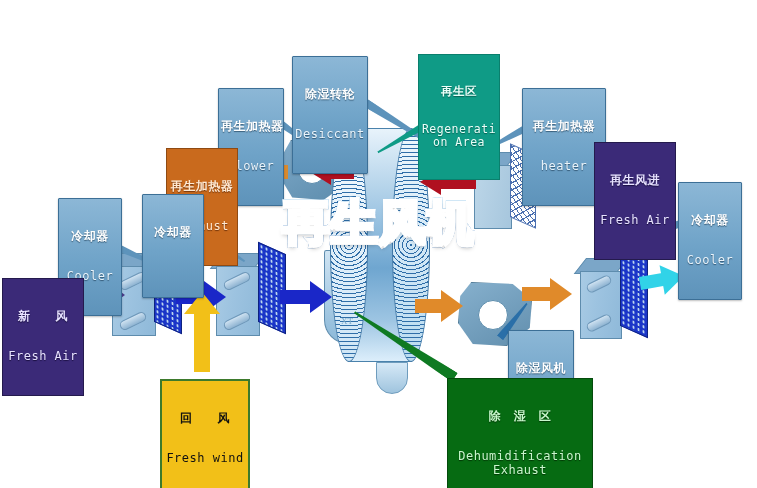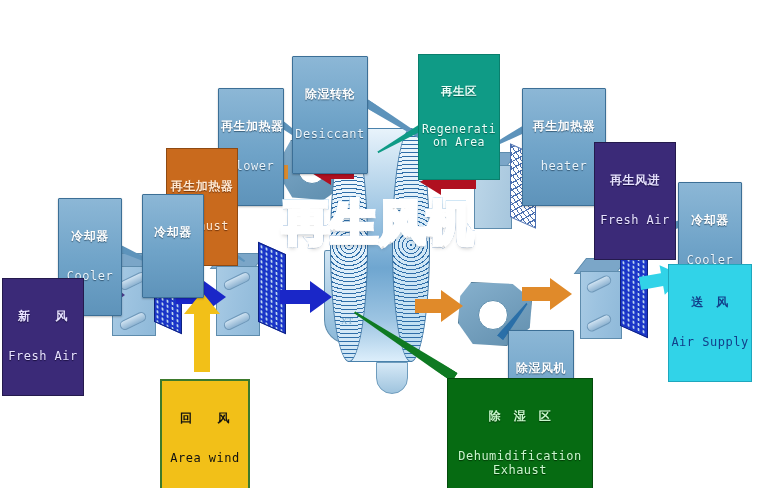--- a/index.html
+++ b/index.html
@@ -412,36 +412,32 @@
     <span class="en"></span>
   </div>
 
   <div class="label lb-purple" style="left:2px;top:278px;width:82px;padding:4px 2px;font-size:12px;">
     <span class="cn">新　　风</span>
     <span class="en">Fresh Air</span>
   </div>
 
   <div class="label lb-yellow" style="left:160px;top:379px;width:90px;padding:4px 2px;font-size:12px;">
     <span class="cn">回　　风</span>
-    <span class="en">Area wind</span>
+    <span class="en">Fresh wind</span>
   </div>
 
   <div class="label lb-blue" style="left:508px;top:330px;width:66px;padding:4px 2px;font-size:12px;">
     <span class="cn">除湿风机</span>
     <span class="en">Blower</span>
   </div>
 
   <div class="label lb-green" style="left:447px;top:378px;width:146px;padding:4px 2px;font-size:12px;">
     <span class="cn">除　湿　区</span>
     <span class="en">Dehumidification
 Exhaust</span>
   </div>
 
-  <div class="label lb-cyan" style="left:668px;top:264px;width:84px;padding:4px 2px;font-size:12px;">
-    <span class="cn">送　风</span>
-    <span class="en">Air Supply</span>
-  </div>
 
   <div id="title-overlay">
     <span class="tline"><i>再生风机</i></span>
   </div>
 
 </div>
 
 </body></html>

